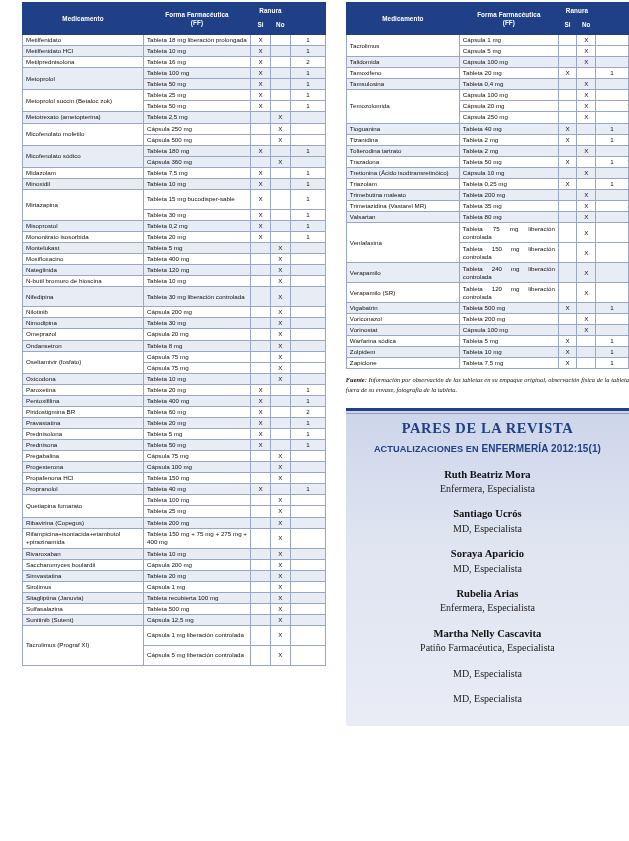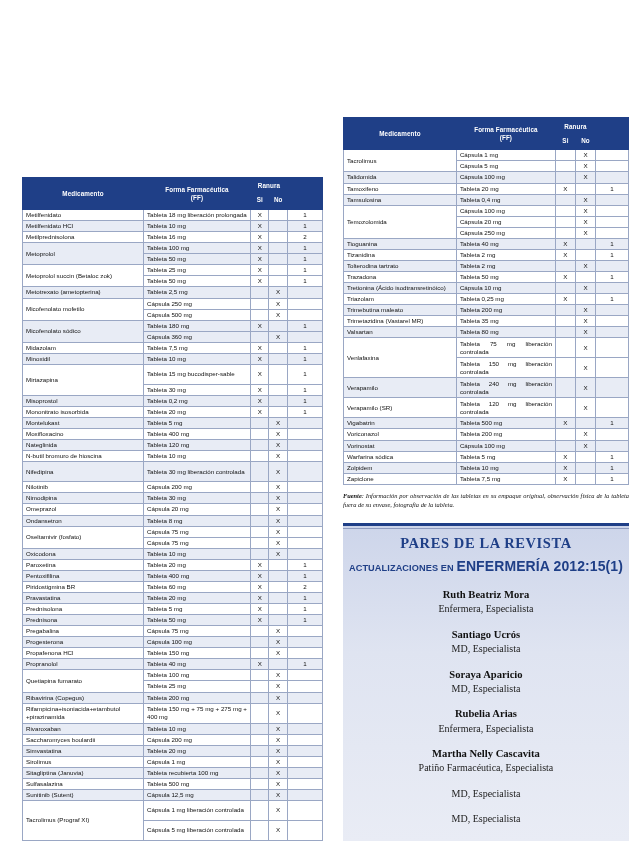--- a/index.html
+++ b/index.html
@@ -13,21 +13,21 @@
     position: relative;
     font-family: "Liberation Sans", sans-serif;
     overflow: hidden;
   }
 
   .page {
     position: absolute;
     inset: 0;
     display: flex;
     flex-direction: row;
-    align-items: flex-end;
+    align-items: flex-start;
   }
 
   .col-left {
     width: 308px;
     margin-left: 22px;
     padding-top: 2px;
   }
   .col-right {
     width: 287px;
     margin-left: 20px;
@@ -135,21 +135,21 @@
     font-size: 9.6px;
     letter-spacing: 0.1px;
     margin-bottom: 14px;
     white-space: nowrap;
   }
   .peers-sub .small {
     font-size: 9.2px;
     font-weight: bold;
   }
   .peers-sub .big {
-    font-size: 14px;
+    font-size: 10px;
     font-weight: bold;
     margin-top: 40px;
   }
   .peer {
     margin-bottom: 12px;
     margin-top: 8px;
   }
   .peer-name {
     font-family: "Liberation Serif", serif;
     font-weight: bold;

